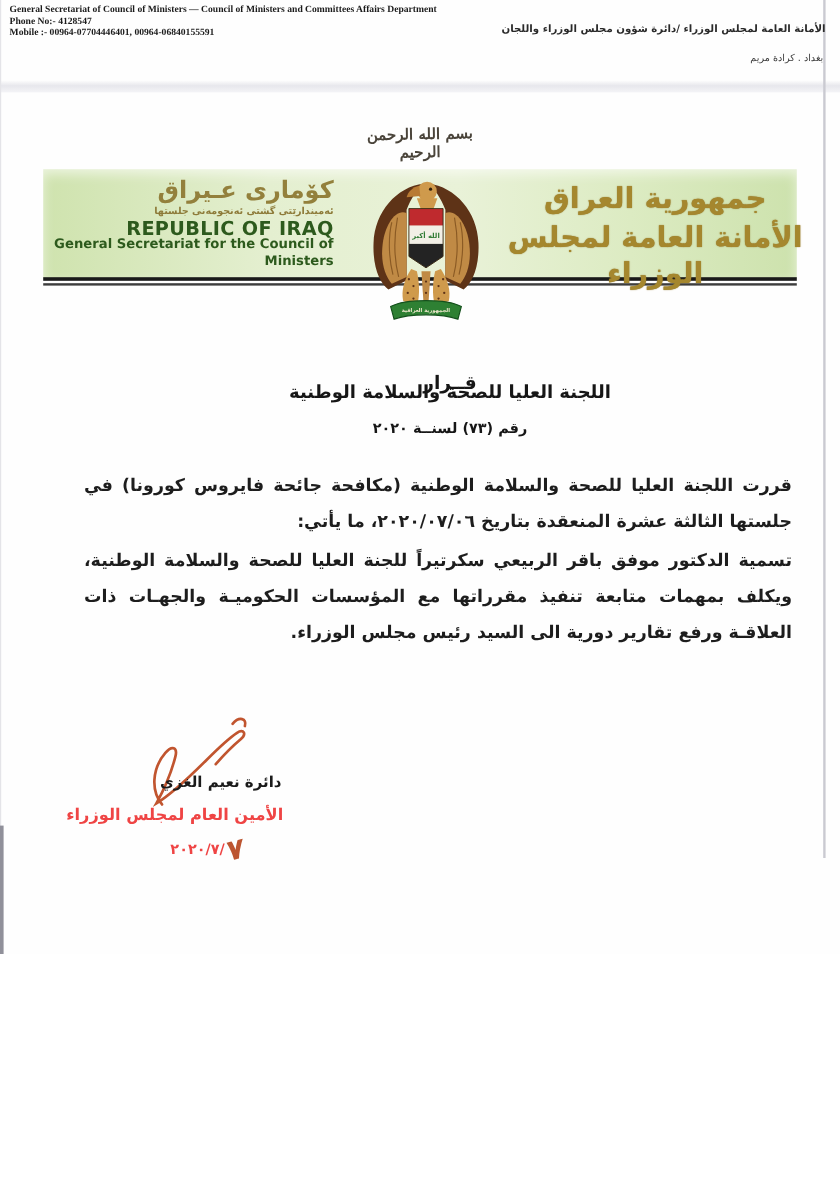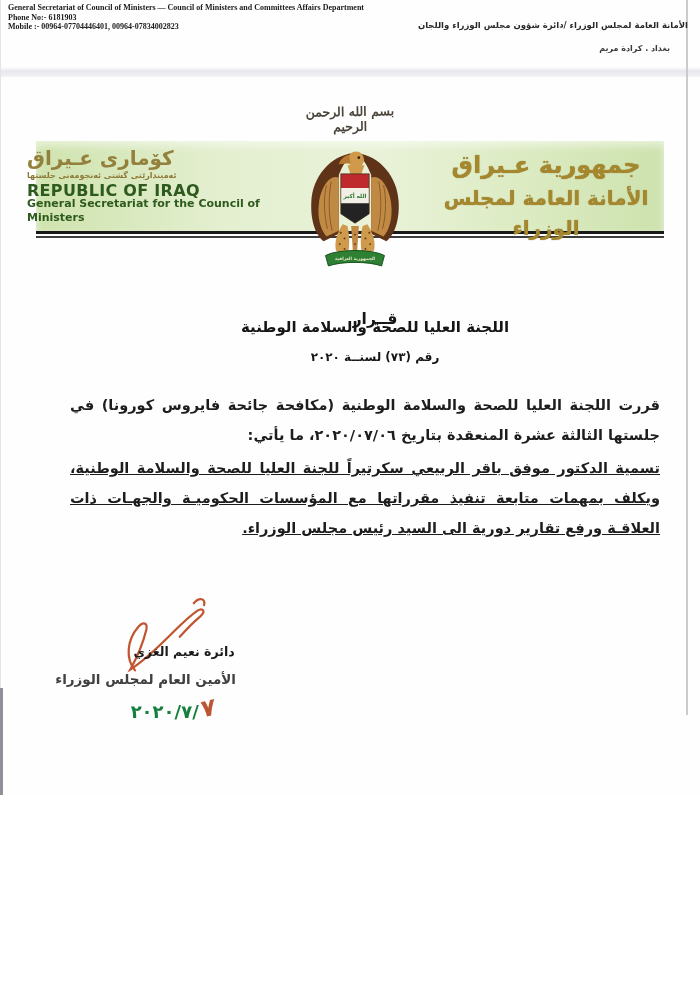--- a/index.html
+++ b/index.html
@@ -11,97 +11,97 @@
   .seam-h{position:absolute;left:0;top:67px;width:700px;height:10px;
     background:linear-gradient(to bottom,#fdfdfd,#e7e7ec 45%,#f4f4f7);}
   .seam-right{position:absolute;left:686px;top:0;width:2px;height:715px;background:#cacad1;}
   .edge-left-faint{position:absolute;left:0;top:0;width:1px;height:690px;background:#e4e4e8;}
   .edge-left-dark{position:absolute;left:0;top:688px;width:3px;height:303px;background:#90909a;}
   
   .eng-block{position:absolute;left:8px;top:3px;width:430px;
     font-family:"Liberation Serif",serif;font-weight:bold;font-size:8px;line-height:9.6px;color:#1b1b1b;}
   .ar-block{position:absolute;right:12px;top:20px;width:270px;direction:rtl;text-align:right;
     font-weight:bold;font-size:8.5px;color:#2a2a2a;white-space:nowrap;}
-  .ar-block .l2{margin-top:14px;margin-right:18px;font-weight:bold;font-size:8px;color:#3a3a3a;}
+  .ar-block .l2{margin-top:14px;margin-right:2px;font-weight:normal;font-size:8px;color:#3a3a3a;}
   
   .bismillah{position:absolute;left:288px;top:104px;width:124px;text-align:center;
     font-family:"DejaVu Serif",serif;font-weight:bold;font-size:12.5px;line-height:15px;
     color:#4a443a;transform:rotate(-1deg);}
   .banner{position:absolute;left:36px;top:141px;width:628px;height:91px;
     background:linear-gradient(90deg,#cfe3ae,#e4efd0 30%,#e9f2d8 55%,#dcebc2 78%,#cde2ad);
     box-shadow:inset 0 4px 10px rgba(255,255,255,.6);}
   .banner-rule{position:absolute;left:36px;top:231px;width:628px;height:7px;
     border-top:3px solid #191919;border-bottom:2px solid #3d3d3d;box-sizing:border-box;}
-  .banner-left{position:absolute;left:27px;top:146px;width:238px;text-align:left;}
+  .banner-left{position:absolute;left:40px;top:146px;width:238px;text-align:right;}
   .ku-title{font-size:20px;font-weight:bold;color:#93803c;direction:rtl;line-height:24px;}
   .ku-sub{font-size:8px;font-weight:bold;color:#8d7a38;direction:rtl;line-height:12px;}
   .en-title{font-size:16px;font-weight:bold;color:#2d5a1d;line-height:13px;margin-top:2px;letter-spacing:.3px;}
   .en-sub{font-size:11px;font-weight:bold;color:#2d5a1d;line-height:14px;}
   .banner-right{position:absolute;right:28px;top:147px;width:252px;text-align:center;direction:rtl;}
   .cal-1{font-size:24px;font-weight:bold;color:#a5872e;line-height:36px;text-shadow:0 0 1px #8a6f22;}
-  .cal-2{font-size:20px;font-weight:bold;color:#a5872e;line-height:30px;text-shadow:0 0 1px #8a6f22;}
+  .cal-2{font-size:24px;font-weight:bold;color:#a5872e;line-height:30px;text-shadow:0 0 1px #8a6f22;}
   .emblem{position:absolute;left:298px;top:143px;width:114px;height:130px;}
   
   .center-line{position:absolute;left:50px;width:650px;text-align:center;direction:rtl;
     font-weight:bold;color:#161616;}
   .t1{top:287px;font-size:15.5px;margin-top:23px;}
   .t2{top:318px;font-size:15px;}
   .t3{top:350px;font-size:12px;}
   .para{position:absolute;left:58px;width:590px;direction:rtl;text-align:justify;
     font-weight:bold;font-size:14.5px;line-height:30px;color:#1d1d1d;margin:12px;}
   .p1{top:378px;}
-  .p2{top:441px;text-decoration:underline;}
+  .p2{top:441px;}
   .inline-date{direction:ltr;unicode-bidi:bidi-override;display:inline-block;letter-spacing:.5px;}
   
   .sig-scribble{position:absolute;left:103px;top:592px;width:120px;height:84px;}
   .sig-name{position:absolute;left:128px;top:644px;width:112px;text-align:center;direction:rtl;
     font-weight:bold;font-size:12.5px;color:#1a1a1a;white-space:nowrap;}
   .sig-title{position:absolute;left:76px;top:671px;width:160px;text-align:center;direction:rtl;
-    font-weight:bold;font-size:13.5px;color:#404040;white-space:nowrap;}
+    font-weight:bold;font-size:13.5px;color:#ef4444;white-space:nowrap;}
   .sig-date{position:absolute;left:108px;top:698px;width:130px;display:flex;flex-direction:row;
     justify-content:center;align-items:flex-start;direction:ltr;}
-  .sig-date-typed{font-weight:bold;font-size:18px;letter-spacing:2px;color:#15803d;
+  .sig-date-typed{font-weight:bold;font-size:12px;letter-spacing:2px;color:#ef4444;
     direction:ltr;unicode-bidi:bidi-override;padding-top:3px;}
   .sig-date-hand{font-weight:bold;font-size:24px;color:#bc5531;
     transform:rotate(-14deg) skewX(-8deg);margin-left:2px;line-height:20px;}
 </style>
 </head>
 <body>
 
 <div class="page">
 
   <div class="seam-h"></div>
   <div class="seam-right"></div>
   <div class="edge-left-faint"></div>
   <div class="edge-left-dark"></div>
 
   <div class="eng-block">
     <div>General Secretariat of Council of Ministers — Council of Ministers and Committees Affairs Department</div>
-    <div>Phone No:- 6181903</div>
-    <div>Mobile :- 00964-07704446401, 00964-07834002823</div>
+    <div>Phone No:- 4128547</div>
+    <div>Mobile :- 00964-07704446401, 00964-06840155591</div>
   </div>
   <div class="ar-block">
     <div>الأمانة العامة لمجلس الوزراء /دائرة شؤون مجلس الوزراء واللجان</div>
     <div class="l2">بغداد . كرادة مريم</div>
   </div>
 
   <div class="bismillah">بسم الله الرحمن الرحيم</div>
 
   <div class="banner"></div>
   <div class="banner-rule"></div>
 
   <div class="banner-left">
     <div class="ku-title">كۆمارى عـيراق</div>
     <div class="ku-sub">ئەمیندارێتی گشتی ئەنجومەنی جلستها</div>
     <div class="en-title">REPUBLIC OF IRAQ</div>
     <div class="en-sub">General Secretariat for the Council of Ministers</div>
   </div>
 
   <div class="banner-right">
-    <div class="cal-1">جمهورية عـيراق</div>
+    <div class="cal-1">جمهورية العراق</div>
     <div class="cal-2">الأمانة العامة لمجلس الوزراء</div>
   </div>
 
   <svg class="emblem" viewBox="0 0 120 136" xmlns="http://www.w3.org/2000/svg">
     <defs>
       <clipPath id="shieldClip">
           <path d="M45 32 L75 32 L75 74 L60 84 L45 74 Z"></path>
         </clipPath>
     </defs>
 

